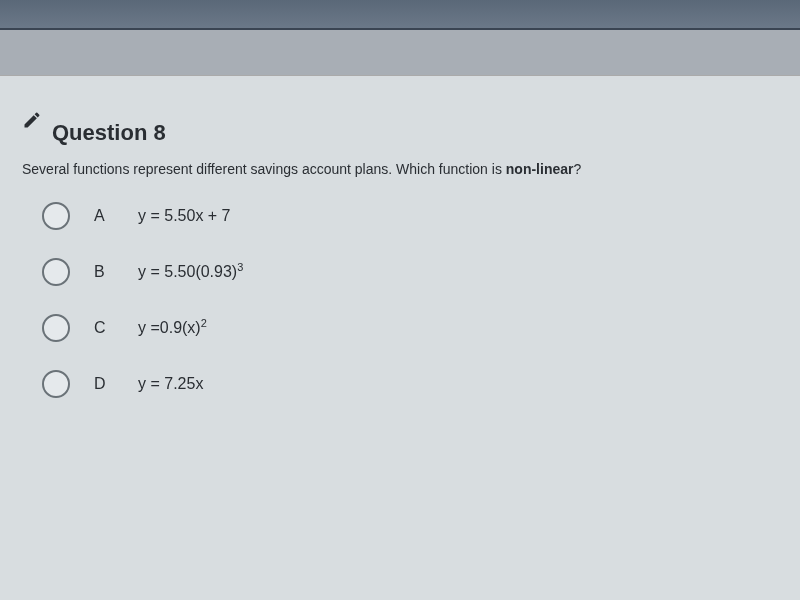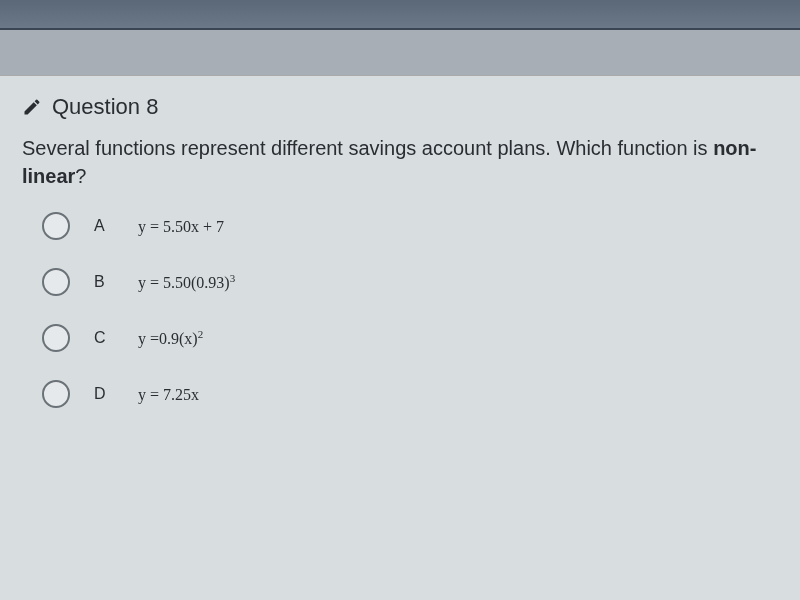--- a/index.html
+++ b/index.html
@@ -35,25 +35,26 @@
       gap: 10px;
       margin-bottom: 14px;
     }
     .pencil-icon {
       width: 20px;
       height: 20px;
       display: inline-block;
     }
     .question-title {
       font-size: 22px;
-      font-weight: 400;
+      font-weight: 700;
       color: #2a2e33;
+      margin-top: 26px;
     }
     .question-prompt {
-      font-size: 20px;
+      font-size: 14px;
       color: #2a2e33;
       margin-bottom: 22px;
       line-height: 1.4;
     }
     .question-prompt strong {
       font-weight: bold;
     }
     .options {
       padding-left: 20px;
     }
@@ -74,21 +75,20 @@
     }
     .option-letter {
       font-size: 16px;
       color: #2a2e33;
       width: 20px;
       flex-shrink: 0;
     }
     .option-text {
       font-size: 16px;
       color: #2a2e33;
-      font-family: Liberation Serif, serif;
     }
     sup {
       font-size: 11px;
       vertical-align: super;
     }
   </style>
 </head>
 <body>
 
 <div class="browser-chrome"></div>

